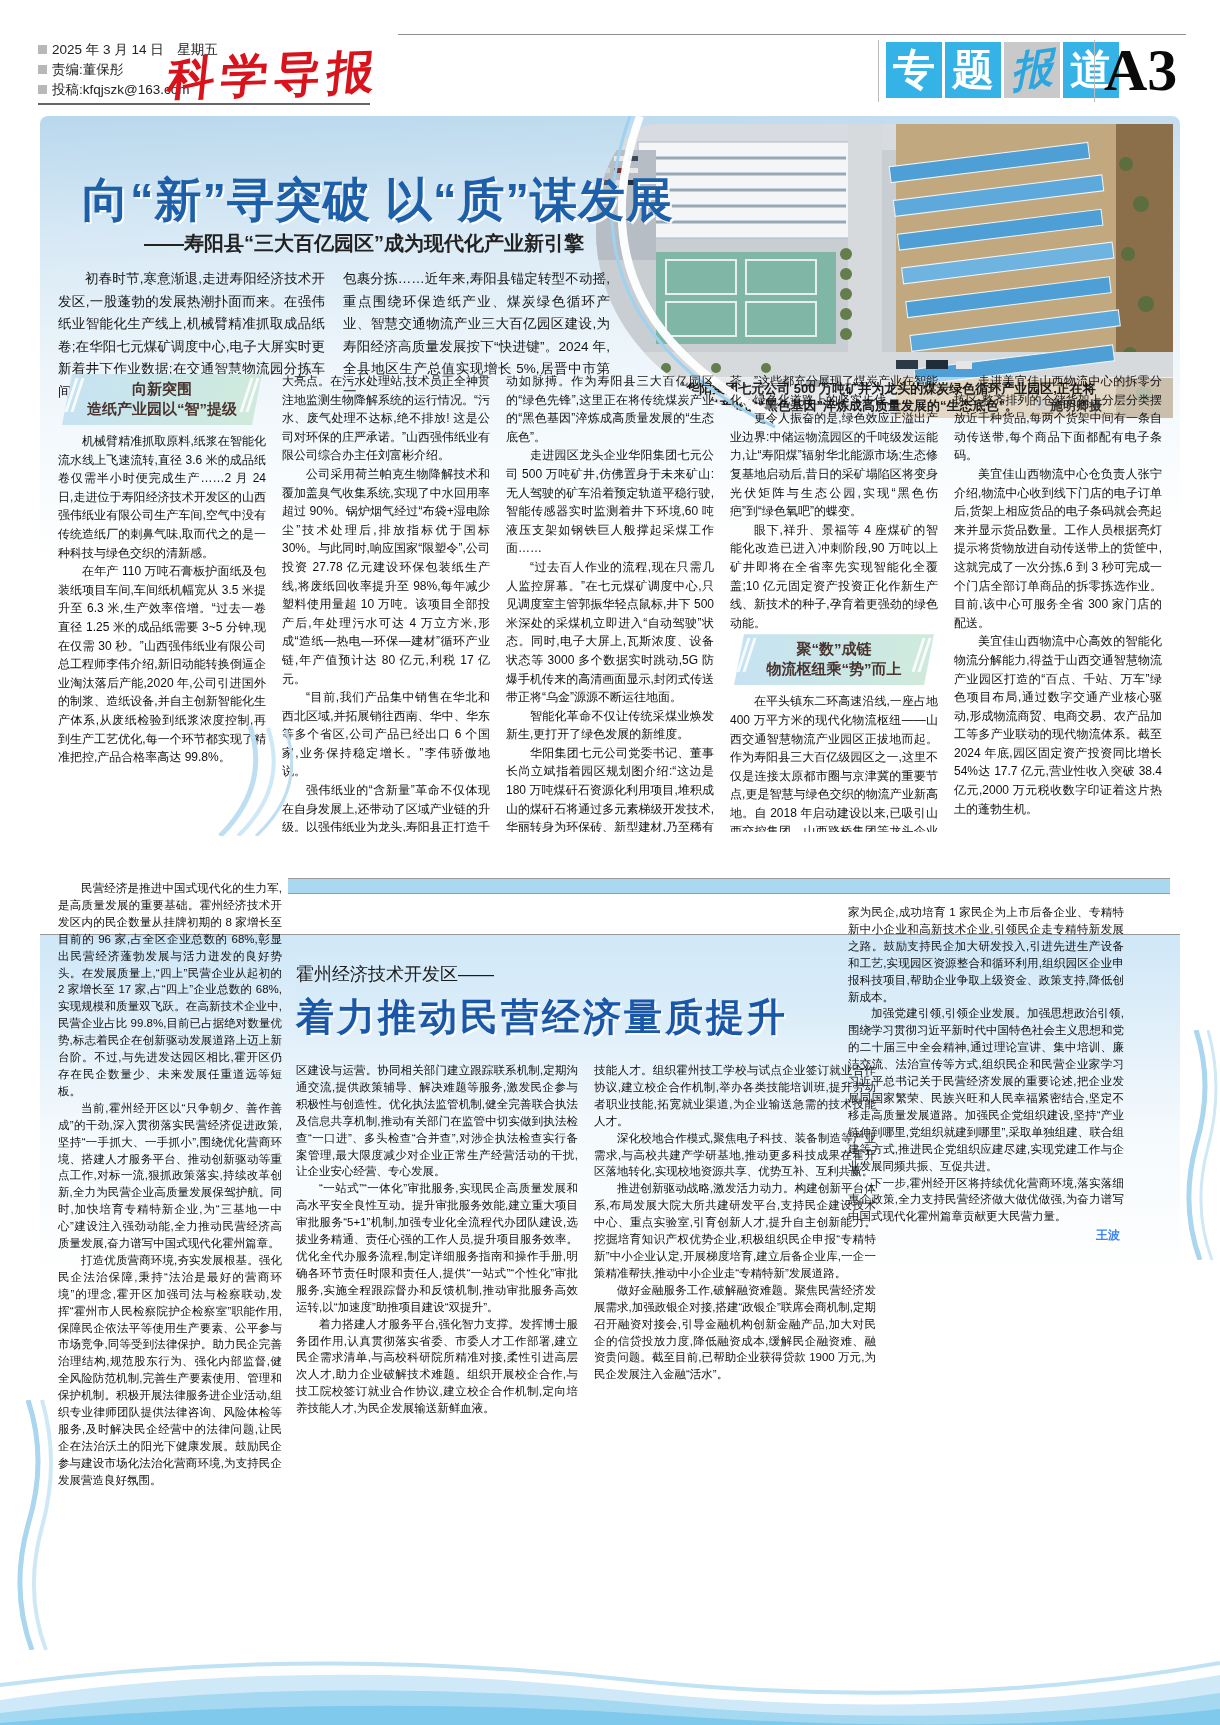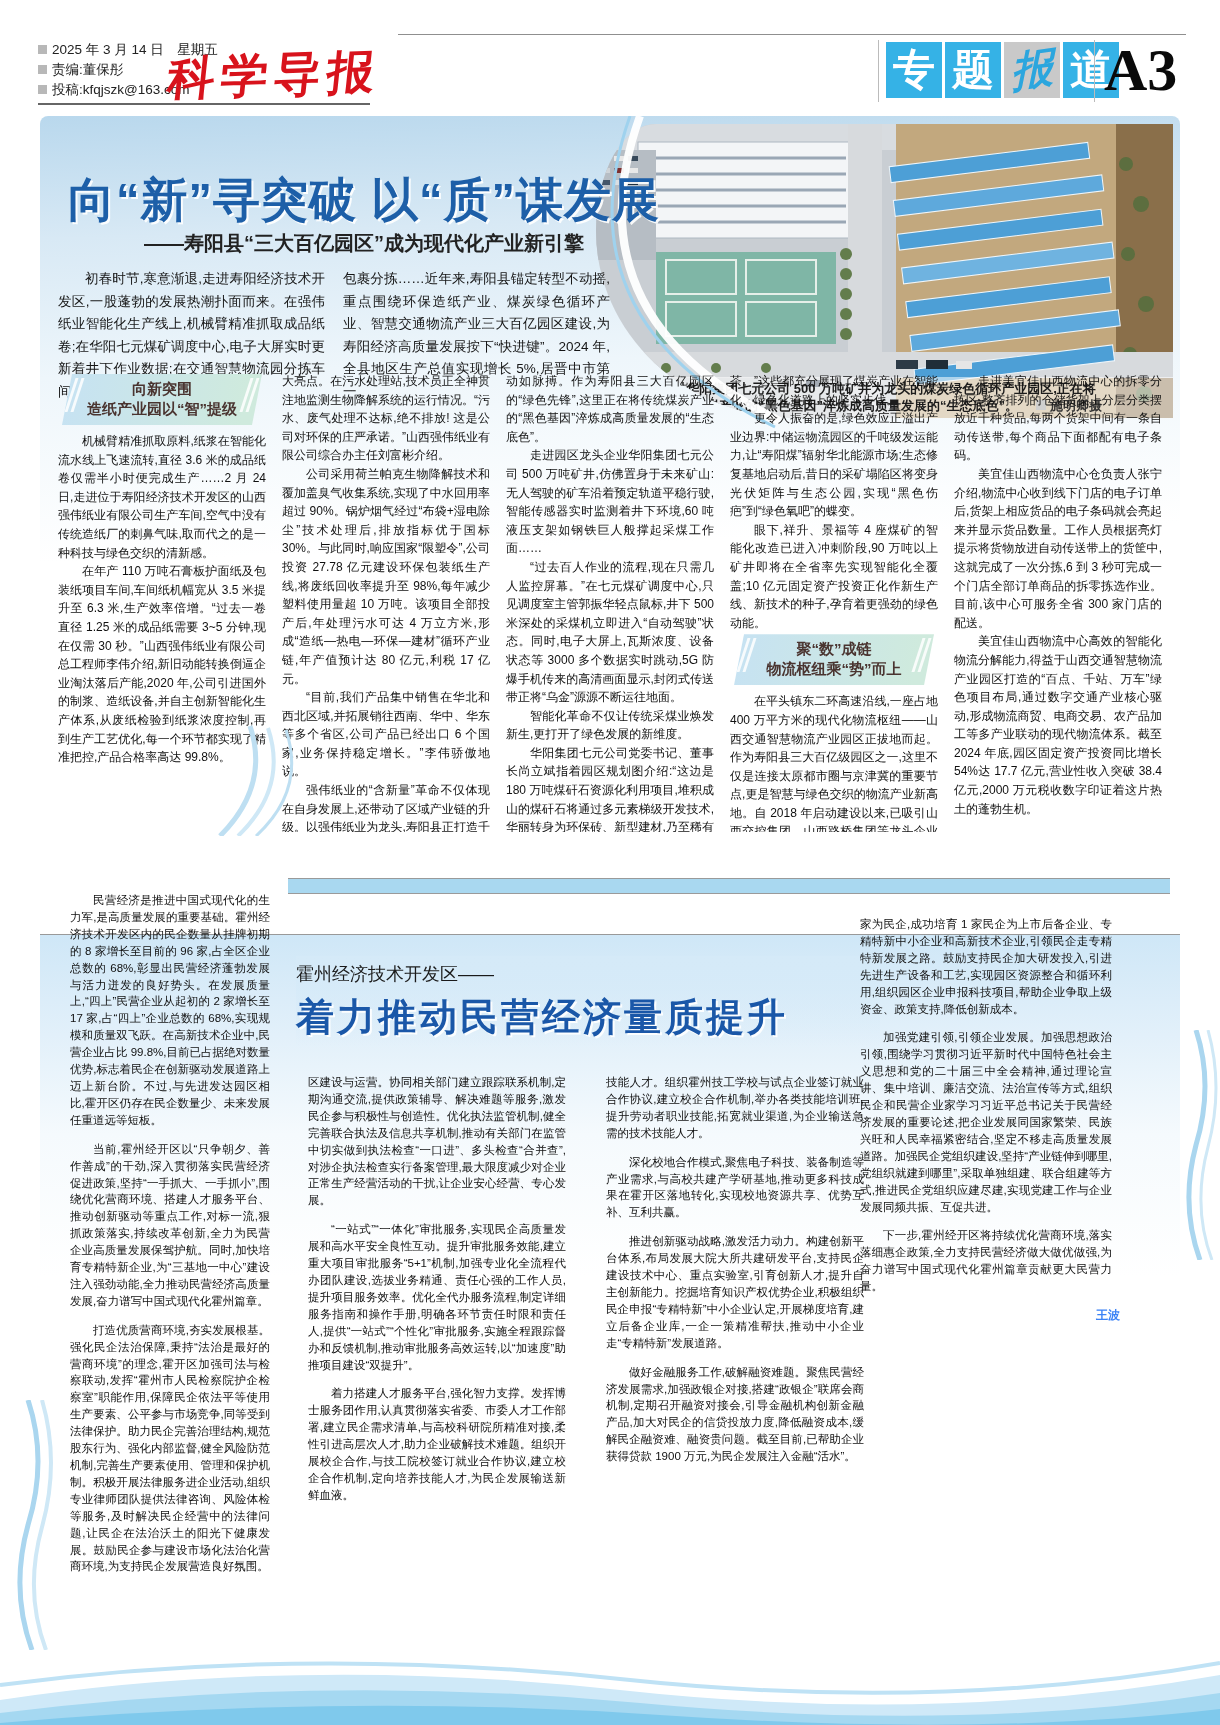--- a/index.html
+++ b/index.html
@@ -27,21 +27,21 @@
   .panel1{position:absolute;left:40px;top:116px;width:1140px;height:732px;border-radius:8px;
           background:linear-gradient(178deg,#b9d8ed 0%,#d8e9f5 16%,#eef6fb 34%,#ffffff 58%);}
   .photo{position:absolute;left:556px;top:8px;width:577px;height:294px;overflow:hidden;
          border-bottom-left-radius:300px 280px;border-top-left-radius:90px 160px;}
   .swoosh{position:absolute;left:0;top:0;pointer-events:none;}
   .caption{position:absolute;left:0;bottom:0;width:100%;background:rgba(255,255,255,0.55);
            font-size:13px;font-weight:bold;color:#1c1c1c;line-height:17px;padding:3px 12px 4px 12px;
            box-sizing:border-box;text-align:center;}
   .caption .credit{font-weight:bold;color:#333;margin-left:18px;}
   .caption .credit .sq{display:inline-block;width:10px;height:10px;background:#cfcfcf;margin-right:4px;}
-  .headline1{position:absolute;left:14px;top:44px;width:620px;text-align:center;
+  .headline1{position:absolute;left:14px;top:44px;width:620px;text-align:right;
              font-size:47px;font-weight:bold;color:#1d5fa8;letter-spacing:1px;
              text-shadow:2px 2px 0 rgba(255,255,255,0.9);margin-top:9px;}
   .subtitle1{position:absolute;left:14px;top:114px;width:620px;text-align:center;
              font-size:20px;font-weight:600;color:#222;}
   .intro{position:absolute;left:18px;top:152px;width:552px;display:flex;gap:18px;}
   .intro .icol{width:267px;font-size:13.5px;line-height:22.5px;text-align:justify;color:#151515;}
   .cols{position:absolute;left:18px;top:256px;width:1104px;height:460px;display:flex;gap:16px;}
   .col{width:208px;height:100%;overflow:hidden;font-size:12px;line-height:18.6px;color:#101010;}
   .col p{margin:0;text-indent:2em;text-align:justify;}
   .col p.cont{text-indent:0;}
@@ -58,21 +58,21 @@
   
   .panel2{position:absolute;left:40px;top:934px;width:1140px;height:713px;
           border-top:1px solid #999;
           background:linear-gradient(180deg,#cfe7f7 0%,#e2f0fa 14%,#f5fafd 28%,#ffffff 48%);}
   .hl2box{position:absolute;left:296px;top:956px;width:584px;height:96px;text-align:left;
           background:linear-gradient(180deg,#d5eaf8 0%,rgba(255,255,255,0) 95%);}
   .kicker2{font-size:18px;color:#1a1a1a;margin-top:6px;}
   .headline2{font-size:38px;font-weight:bold;color:#1a57a8;letter-spacing:3px;margin-top:6px;
              text-shadow:2px 2px 0 rgba(255,255,255,0.9);}
   .bcol{position:absolute;overflow:hidden;font-size:11.5px;line-height:16.9px;color:#101010;}
-  .bcol p{margin:12px;text-indent:2em;text-align:justify;}
+  .bcol p{margin:0;text-indent:2em;text-align:justify;}
   .bcol p.cont{text-indent:0;}
   .bcol1{left:58px;top:880px;width:224px;height:758px;}
   .bcol2{left:296px;top:1062px;width:282px;height:578px;}
   .bcol3{left:594px;top:1062px;width:282px;height:578px;}
   .bcol4{left:848px;top:904px;width:276px;height:736px;}
   .byline2{text-align:right;font-size:12px;font-weight:bold;color:#3b82f6;padding-right:4px;margin-top:2px;}
   .deco{position:absolute;pointer-events:none;}
 </style>
 </head>
 <body>

